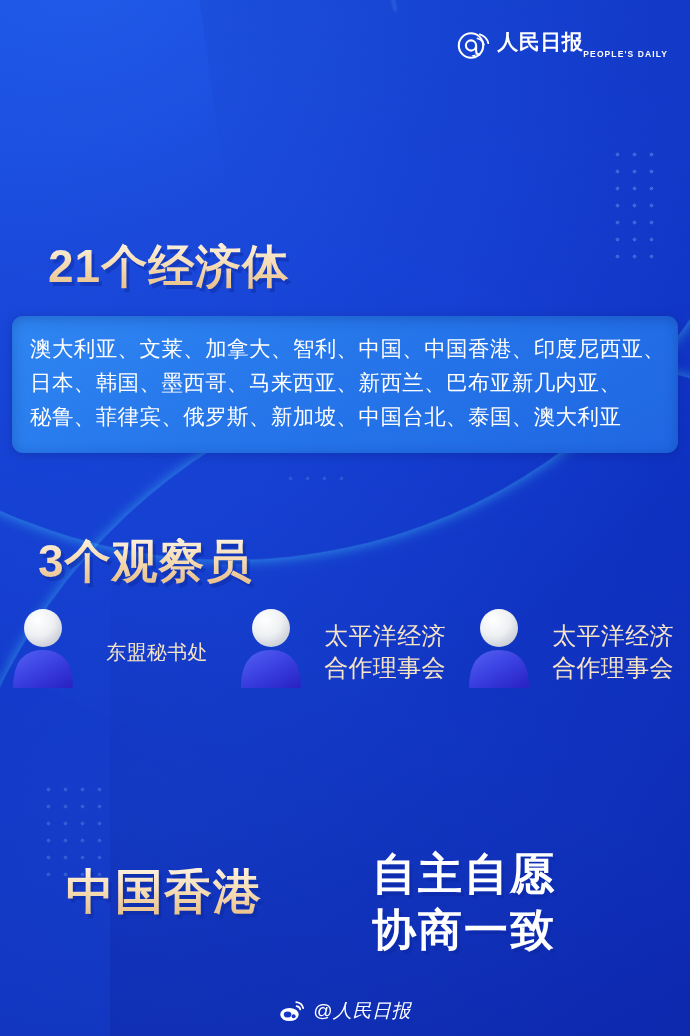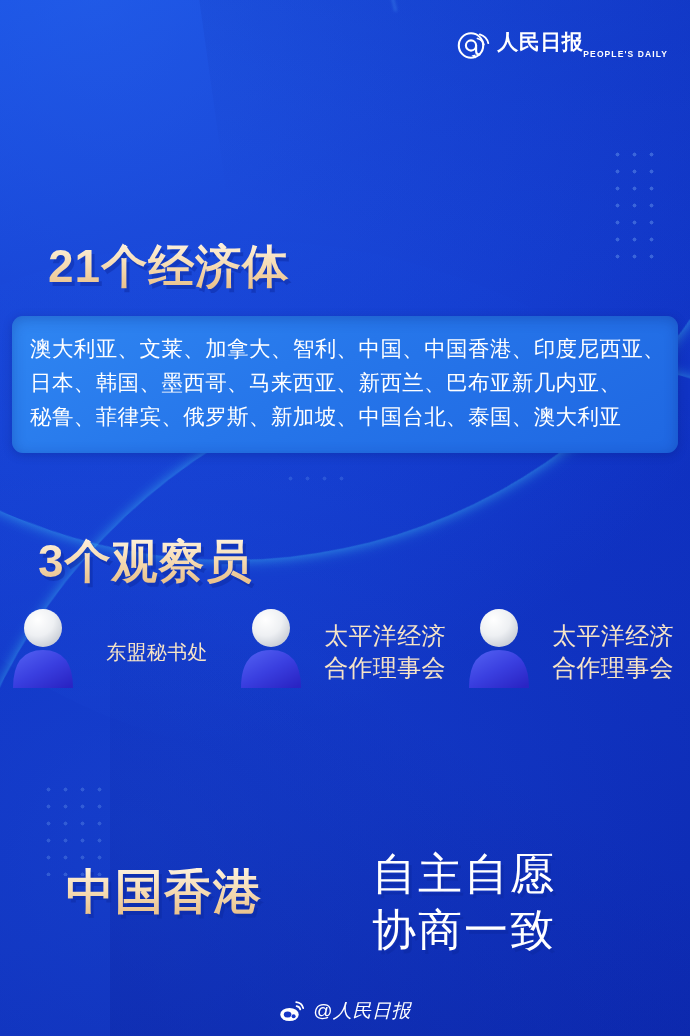--- a/index.html
+++ b/index.html
@@ -249,21 +249,21 @@
   
   .coop-values {
     position: absolute;
     left: 372px; top: 852px;
     display: flex;
     flex-direction: column;
     gap: 12px;
   }
   .coop-line {
     font-size: 44px;
-    font-weight: 400;
+    font-weight: 700;
     line-height: 1;
     letter-spacing: 2px;
     color: #ffffff;
     filter: drop-shadow(3px 4px 0 rgba(10,40,160,0.45));
     white-space: nowrap;
   }
 
   
   .footer {
     position: absolute;

